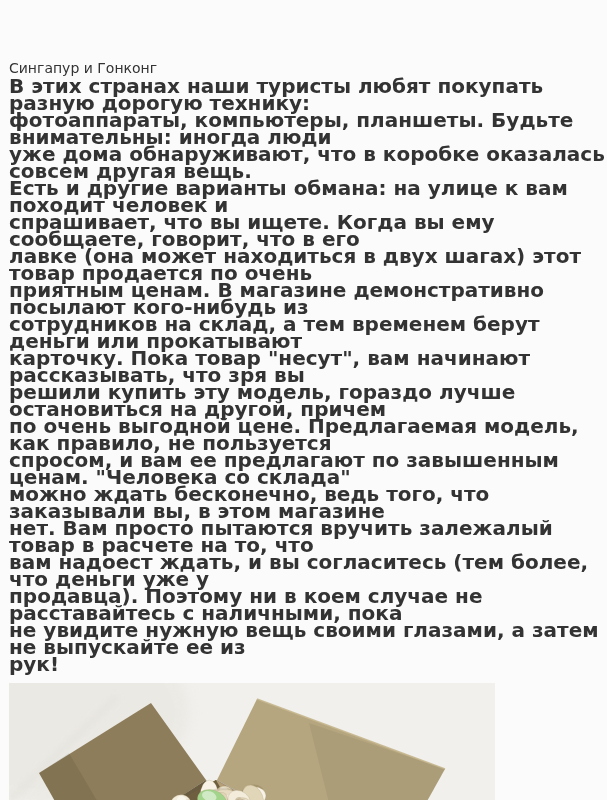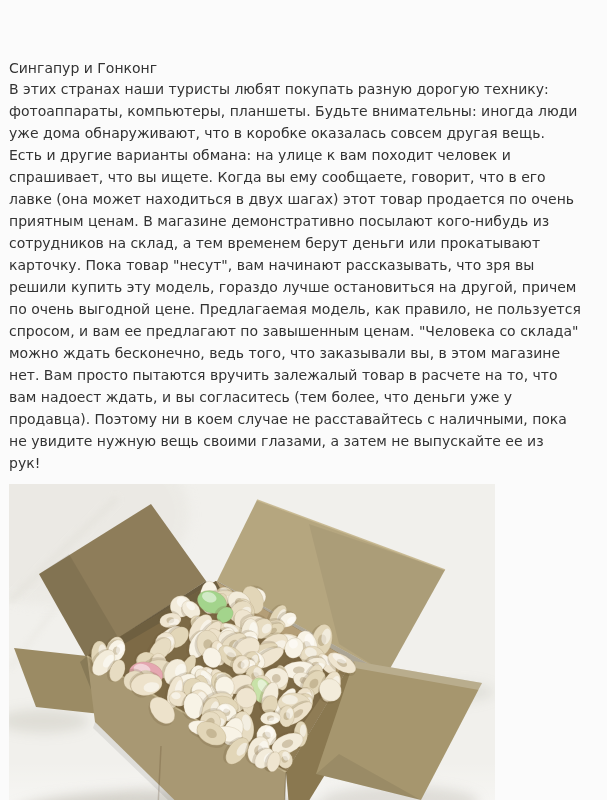--- a/index.html
+++ b/index.html
@@ -17,24 +17,25 @@
     width:598px;
     margin-top:48px;
   }
   .article-title{
     font-size:14px;
     line-height:20.4px;
     margin:0;
     font-weight:normal;
   }
   .article-body{
-    font-size:14px;
-    line-height:22px;
+    font-size:20px;
+    line-height:17px;
     margin:0;
     white-space:pre-line;
+    font-weight:bold;
   }
   .photo{
     margin:10px 0 0 0;
     width:486px;
     height:370px;
     position:relative;
   }
   .photo svg{display:block;width:486px;height:370px;}
 </style>
 </head>

